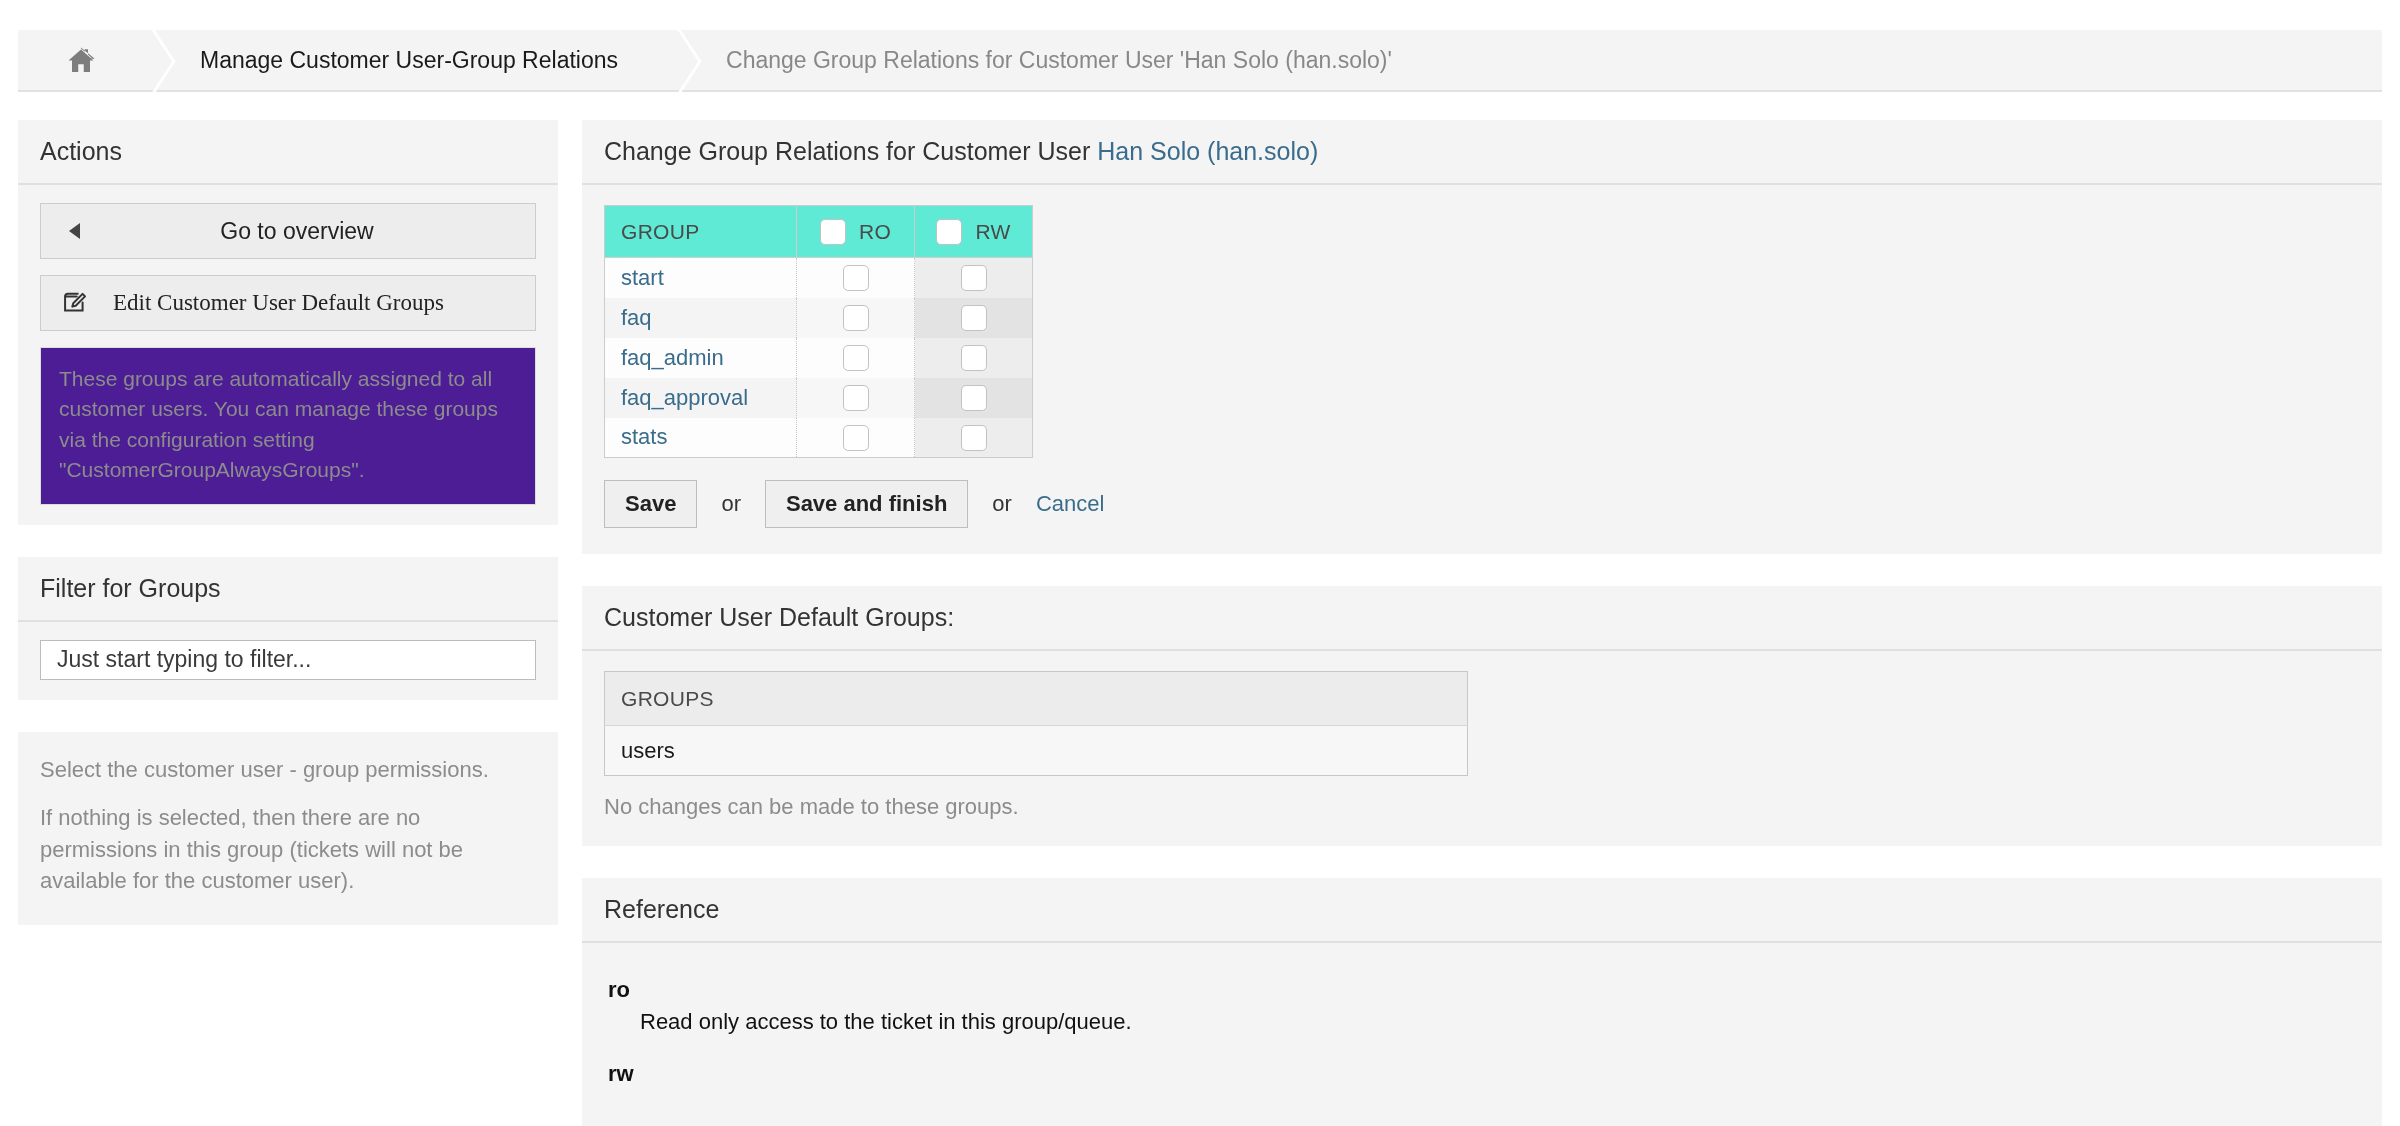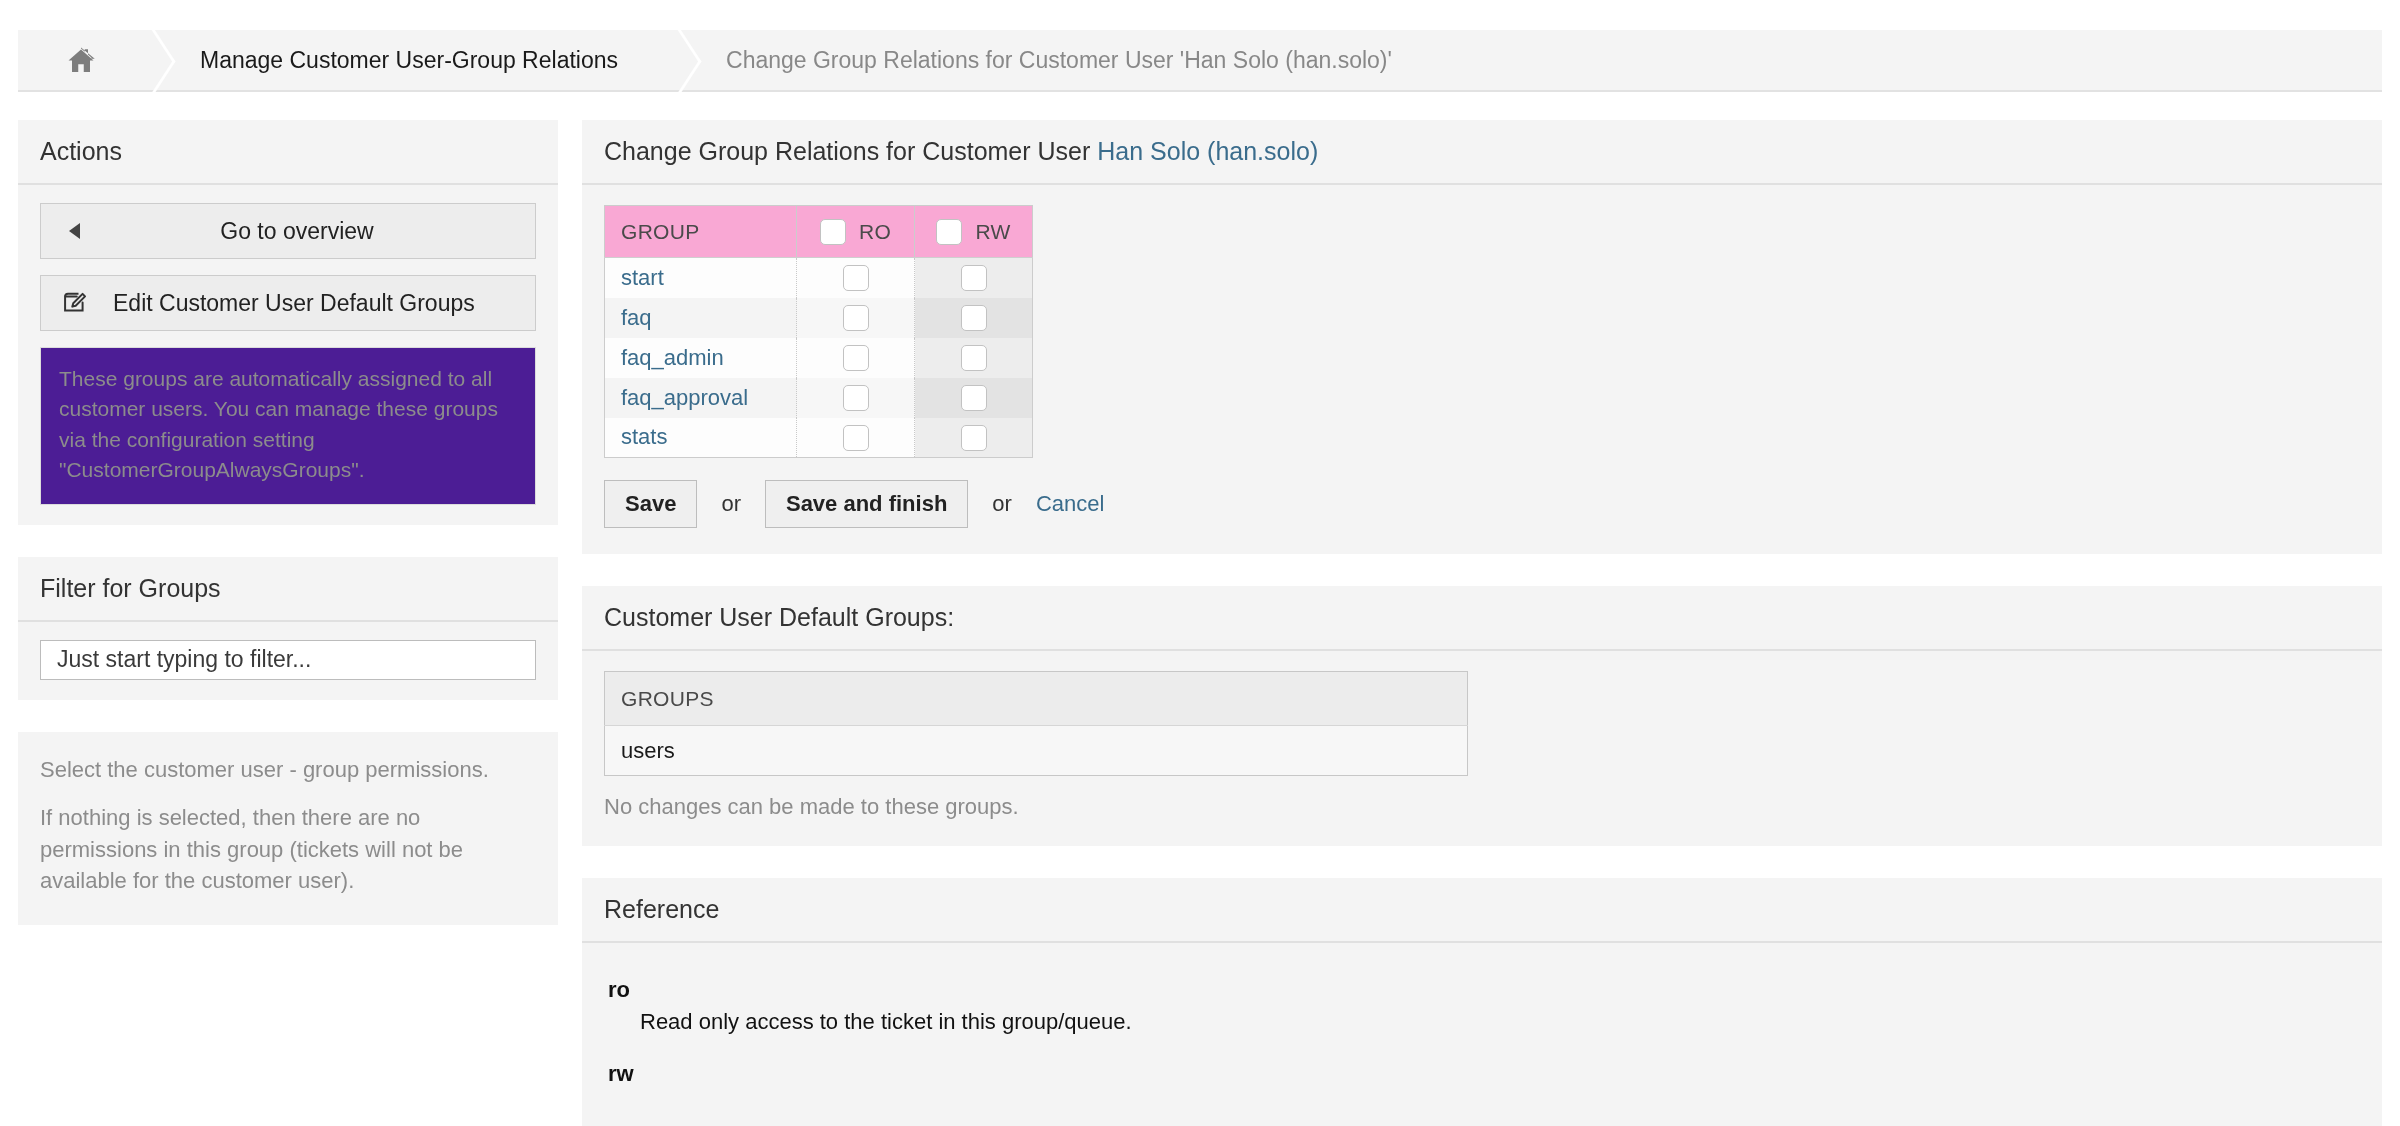--- a/index.html
+++ b/index.html
@@ -95,20 +95,21 @@
   }
   .action-button .ab-label {
     flex: 1;
     text-align: center;
     padding-right: 22px;
   }
   .action-button.left-label .ab-label {
     text-align: left;
     padding-left: 18px;
     padding-right: 0;
+    font-family: Liberation Serif, serif;
   }
 
   .info-box {
     border: 1px solid #dcdcdc;
     background: #4c1d95;
     padding: 16px 18px 18px 18px;
     font-size: 21px;
     line-height: 1.45;
     color: #8c8c8c;
   }
@@ -153,21 +154,21 @@
   .cpanel-header a { color: #3a6c8c; text-decoration: none; }
   .cpanel-body { padding: 20px 22px 26px 22px; }
 
   
   table.rel {
     border-collapse: collapse;
     border: 1px solid #cccccc;
     table-layout: fixed;
   }
   table.rel th {
-    background: #f9a8d4;
+    background: #5eead4;
     font-weight: normal;
     font-size: 21px;
     color: #4a4a4a;
     text-align: left;
     height: 52px;
     padding: 0 16px;
     border-right: 1px solid #cccccc;
     border-bottom: 1px solid #cfcfcf;
     letter-spacing: 0.3px;
   }

